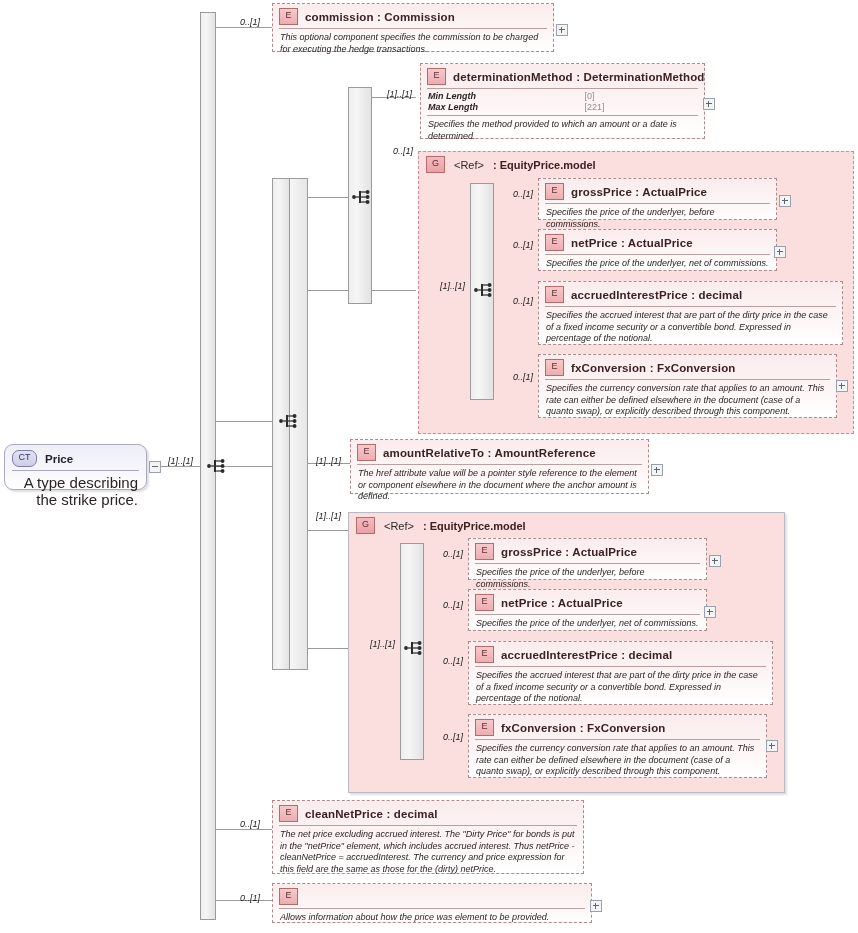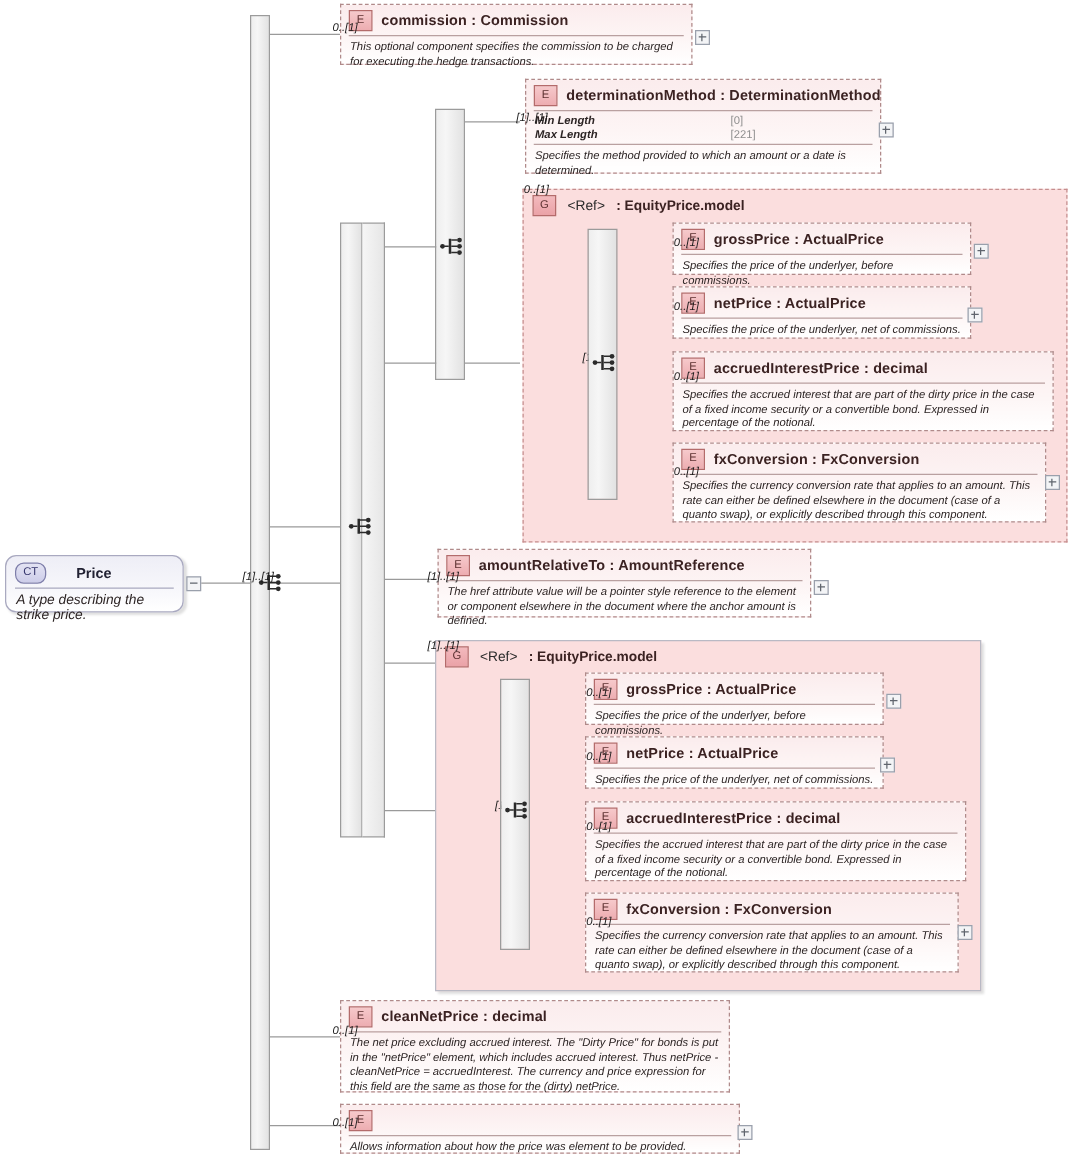--- a/index.html
+++ b/index.html
@@ -55,45 +55,44 @@
   .gbox.solid{border:1px solid #b9b9c4;background:#fbdede;}
   .ghead{display:flex;align-items:center;gap:9px;padding:4px 0 0 7px;}
   .gname{font-size:11px;font-weight:bold;color:#3b2222;white-space:nowrap;}
   .gref{font-size:11px;color:#2b2b2b;font-weight:normal;}
 
   
   .ctbox{
     background:linear-gradient(180deg,#eeeef6 0%,#f7f7fb 60%,#ffffff 100%);
     border:1px solid #a9a9c0;border-radius:9px;
   }
-  .ct-head{display:flex;align-items:center;gap:24px;padding:5px 8px 3px 7px;}
+  .ct-head{display:flex;align-items:center;gap:8px;padding:5px 8px 3px 7px;}
   .ct-badge{
     width:23px;height:15px;border:1px solid #7e7eaa;border-radius:7px;
     background:linear-gradient(180deg,#e3e3f3 0%,#cdcde9 100%);
     color:#33336b;font-size:9px;line-height:13px;text-align:center;
   }
   .ct-name{font-size:11.5px;font-weight:bold;color:#222233;}
   .ct-div{height:1px;background:#a9a9c0;margin:0 7px;}
-  .ct-desc{font-size:11px;font-style:italic;color:#2c2424;padding:3px 8px 4px 8px;}
+  .ct-desc{font-size:15px;color:#2c2424;padding:3px 8px 4px 8px;text-align:right;}
 
   
   .rail{
     background:linear-gradient(90deg,#eeeeee 0%,#f6f6f6 35%,#e2e2e2 100%);
     border:1px solid #9b9b9b;
   }
 
   
   .h{position:absolute;height:0;border-top:1px solid #9a9a9a;}
   .v{position:absolute;width:0;border-left:1px solid #9a9a9a;}
 
   
   .card{
     position:absolute;font-size:9px;font-style:italic;color:#1b1b1b;
     white-space:nowrap;
-    margin-left:26px;
   }
 
   
   .exp{
     position:absolute;width:10px;height:10px;
     border:1px solid #9aa0ac;background:#f3f4f6;
   }
   .exp::before,.exp::after{content:"";position:absolute;background:#60656e;}
   .exp::before{left:2px;top:4px;width:6px;height:1px;}
   .exp::after{left:4px;top:2px;width:1px;height:6px;}

